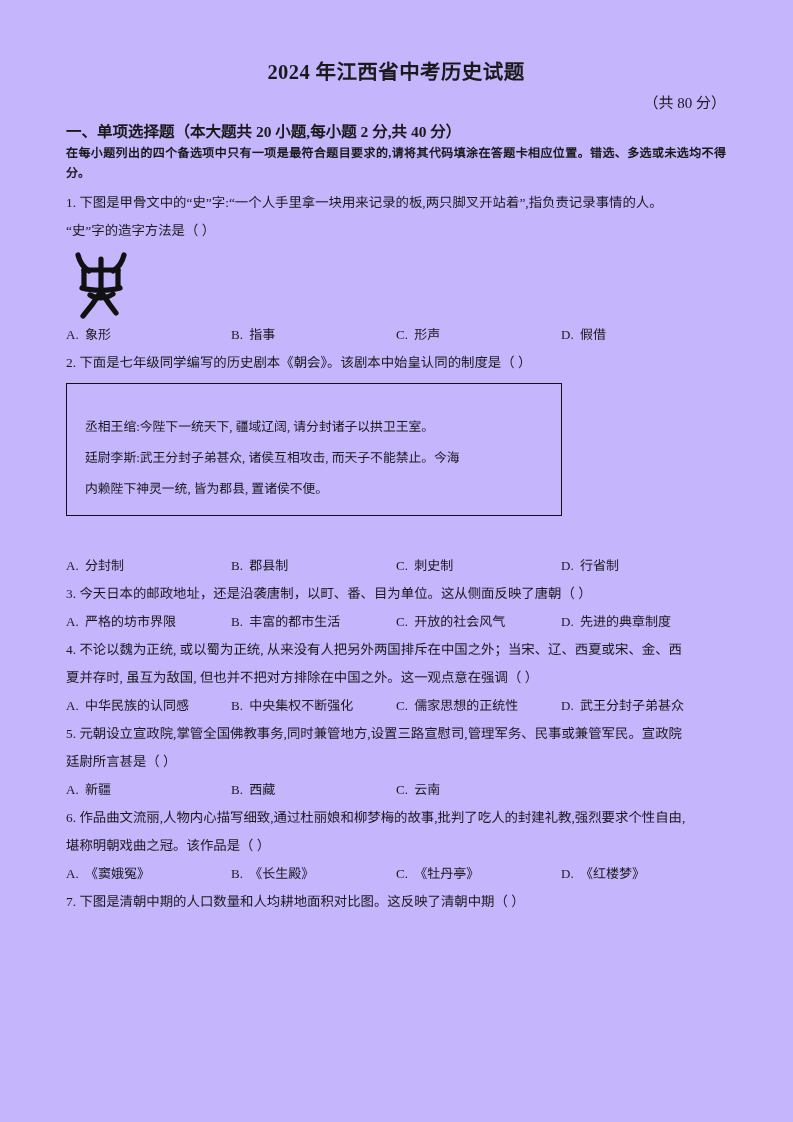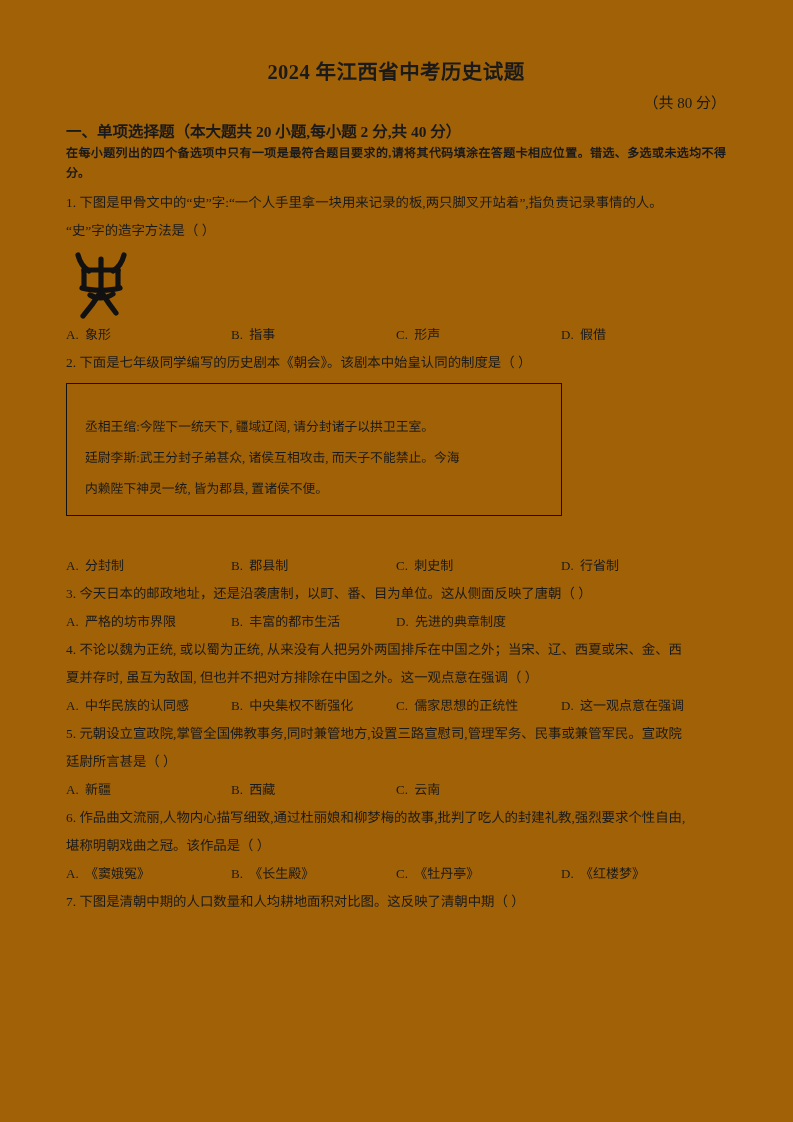--- a/index.html
+++ b/index.html
@@ -14,21 +14,21 @@
     position: relative;
     font-family: "Liberation Serif", "DejaVu Serif", serif;
     color: #1a1a1a;
     overflow: hidden;
   }
   .page {
     position: absolute;
     left: 0; top: 0;
     width: 793px;
     height: 1122px;
-    background: #a16207;
+    background: #c4b5fd;
   }
   .content {
     position: absolute;
     left: 66px;
     top: 60px;
     width: 660px;
   }
 
   
   .doc-title {
@@ -214,20 +214,24 @@
       <div class="options">
         <div class="opt">
           <span class="opt-letter">A.</span>
           <span>严格的坊市界限</span>
         </div>
         <div class="opt">
           <span class="opt-letter">B.</span>
           <span>丰富的都市生活</span>
         </div>
         <div class="opt">
+          <span class="opt-letter">C.</span>
+          <span>开放的社会风气</span>
+        </div>
+        <div class="opt">
           <span class="opt-letter">D.</span>
           <span>先进的典章制度</span>
         </div>
       </div>
     </div>
 
     <div class="question">
       <p class="q-stem">4. 不论以魏为正统, 或以蜀为正统, 从来没有人把另外两国排斥在中国之外；当宋、辽、西夏或宋、金、西</p>
       <p class="q-stem">夏并存时, 虽互为敌国, 但也并不把对方排除在中国之外。这一观点意在强调（      ）</p>
       <div class="options">
@@ -238,21 +242,21 @@
         <div class="opt">
           <span class="opt-letter">B.</span>
           <span>中央集权不断强化</span>
         </div>
         <div class="opt">
           <span class="opt-letter">C.</span>
           <span>儒家思想的正统性</span>
         </div>
         <div class="opt">
           <span class="opt-letter">D.</span>
-          <span>这一观点意在强调</span>
+          <span>武王分封子弟甚众</span>
         </div>
       </div>
     </div>
 
     <div class="question">
       <p class="q-stem">5. 元朝设立宣政院,掌管全国佛教事务,同时兼管地方,设置三路宣慰司,管理军务、民事或兼管军民。宣政院</p>
       <p class="q-stem">廷尉所言甚是（    ）</p>
       <div class="options">
         <div class="opt">
           <span class="opt-letter">A.</span>

